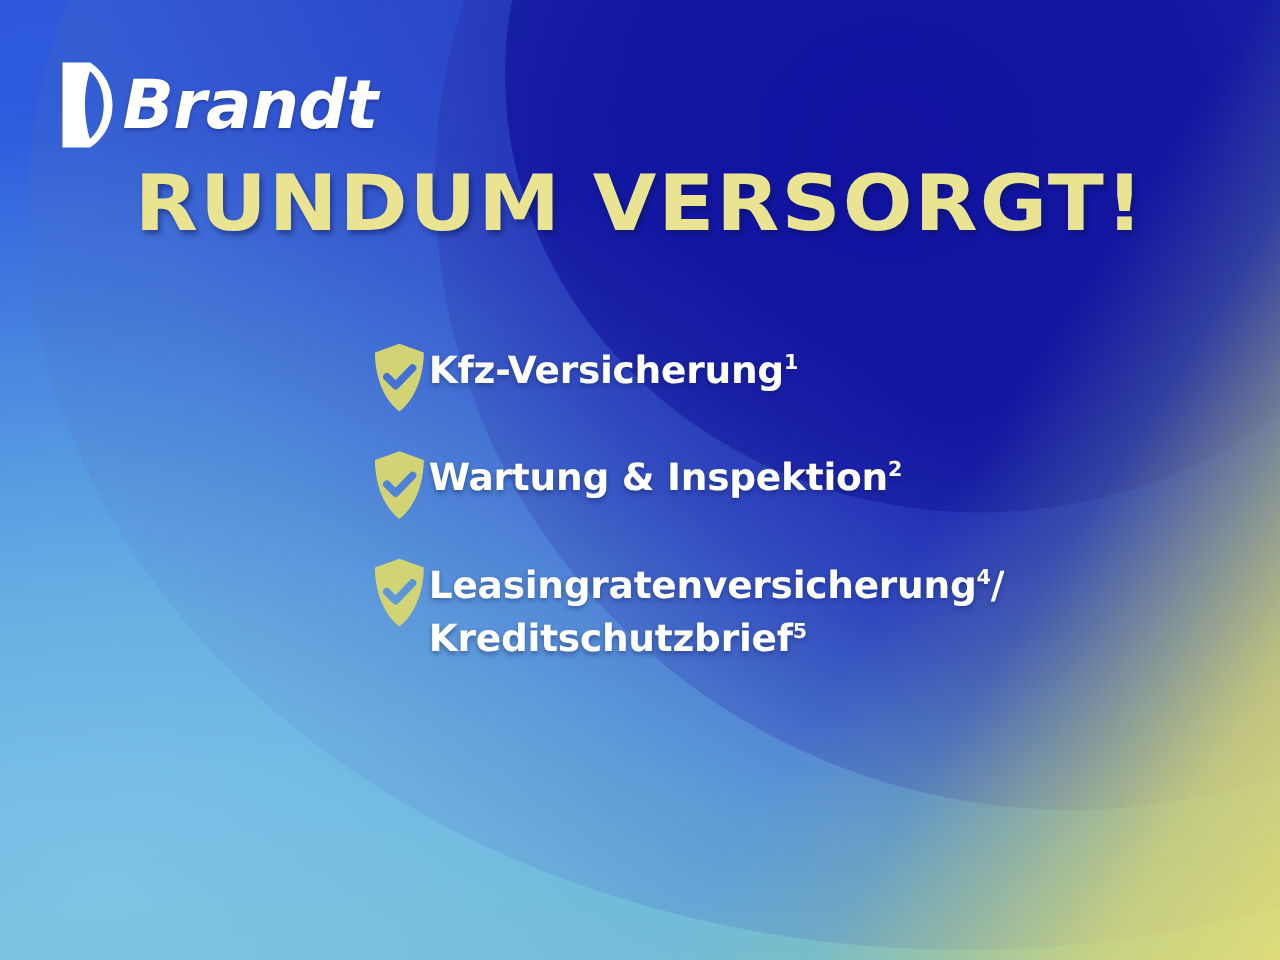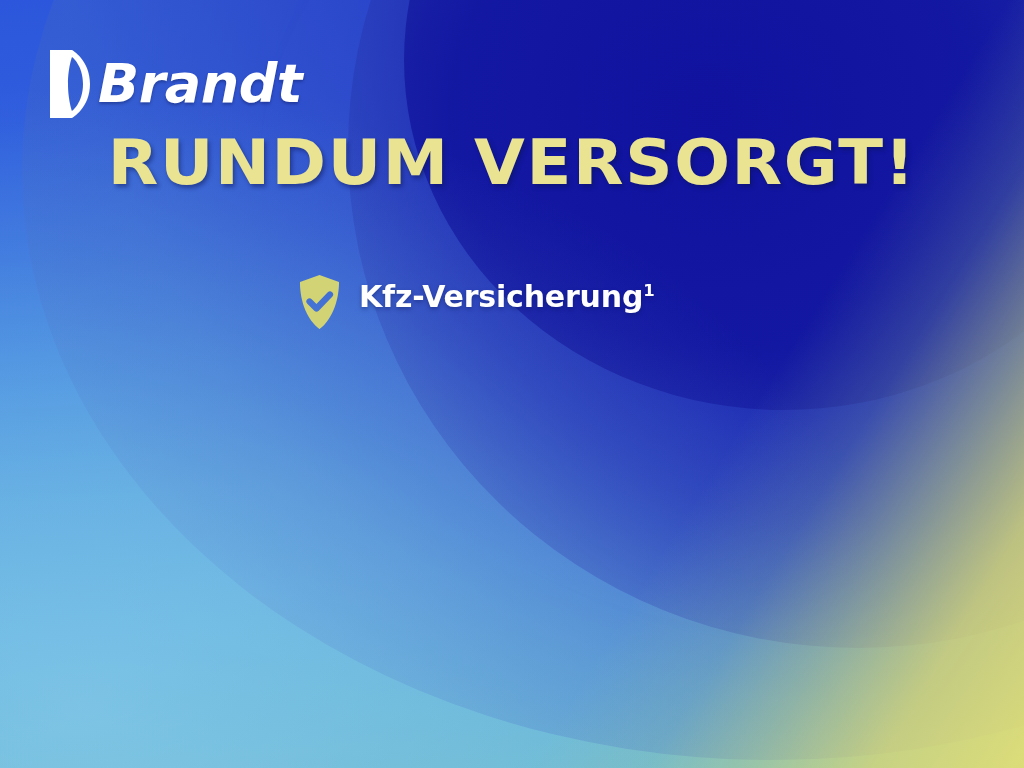--- a/index.html
+++ b/index.html
@@ -178,21 +178,20 @@
     top: 272px;
     width: 660px;
     z-index: 6;
     display: flex;
     flex-direction: column;
     gap: 28px;
   }
   .benefit-row {
     display: flex;
     align-items: flex-start;
-    gap: 16px;
   }
   .shield {
     flex: 0 0 auto;
     width: 47px;
     height: 56px;
     margin-top: 2px;
     display: block;
   }
   .benefit-text {
     color: #ffffff;
@@ -251,17 +250,47 @@
               <path d="M13.5 27.5 L20.5 34.5 L34 20.5" stroke="#000" stroke-width="6.2" stroke-linecap="round" stroke-linejoin="round" fill="none"></path>
             </mask>
           </defs>
           <path d="M23.5 1 L43 8 C43 8 44 33 29 50 C26 53.5 23.5 55 23.5 55
                    C23.5 55 21 53.5 18 50 C3 33 4 8 4 8 Z" fill="#d2d375" mask="url(#ck1)"></path>
         </svg>
       </span>
       <span class="benefit-text"><span>Kfz-Versicherung</span><sup>1</sup></span>
     </div>
 
-
-
+    <div class="benefit-row">
+      <span>
+        <svg class="shield" viewBox="0 0 47 56" aria-hidden="true">
+          <defs>
+            <mask id="ck2">
+              <rect x="0" y="0" width="47" height="56" fill="#fff"></rect>
+              <path d="M13.5 27.5 L20.5 34.5 L34 20.5" stroke="#000" stroke-width="6.2" stroke-linecap="round" stroke-linejoin="round" fill="none"></path>
+            </mask>
+          </defs>
+          <path d="M23.5 1 L43 8 C43 8 44 33 29 50 C26 53.5 23.5 55 23.5 55
+                   C23.5 55 21 53.5 18 50 C3 33 4 8 4 8 Z" fill="#d2d375" mask="url(#ck2)"></path>
+        </svg>
+      </span>
+      <span class="benefit-text"><span>Wartung &amp; Inspektion</span><sup>2</sup></span>
+    </div>
+
+
+    <div class="benefit-row">
+      <span>
+        <svg class="shield" viewBox="0 0 47 56" aria-hidden="true">
+          <defs>
+            <mask id="ck4">
+              <rect x="0" y="0" width="47" height="56" fill="#fff"></rect>
+              <path d="M13.5 27.5 L20.5 34.5 L34 20.5" stroke="#000" stroke-width="6.2" stroke-linecap="round" stroke-linejoin="round" fill="none"></path>
+            </mask>
+          </defs>
+          <path d="M23.5 1 L43 8 C43 8 44 33 29 50 C26 53.5 23.5 55 23.5 55
+                   C23.5 55 21 53.5 18 50 C3 33 4 8 4 8 Z" fill="#d2d375" mask="url(#ck4)"></path>
+        </svg>
+      </span>
+      <span class="benefit-text"><span>Leasingratenversicherung</span><sup>4</sup><span>/</span><span class="benefit-line-2"><span>Kreditschutzbrief</span><sup>5</sup></span></span>
+    </div>
 
   </div>
 </div>
 
 </body></html>

